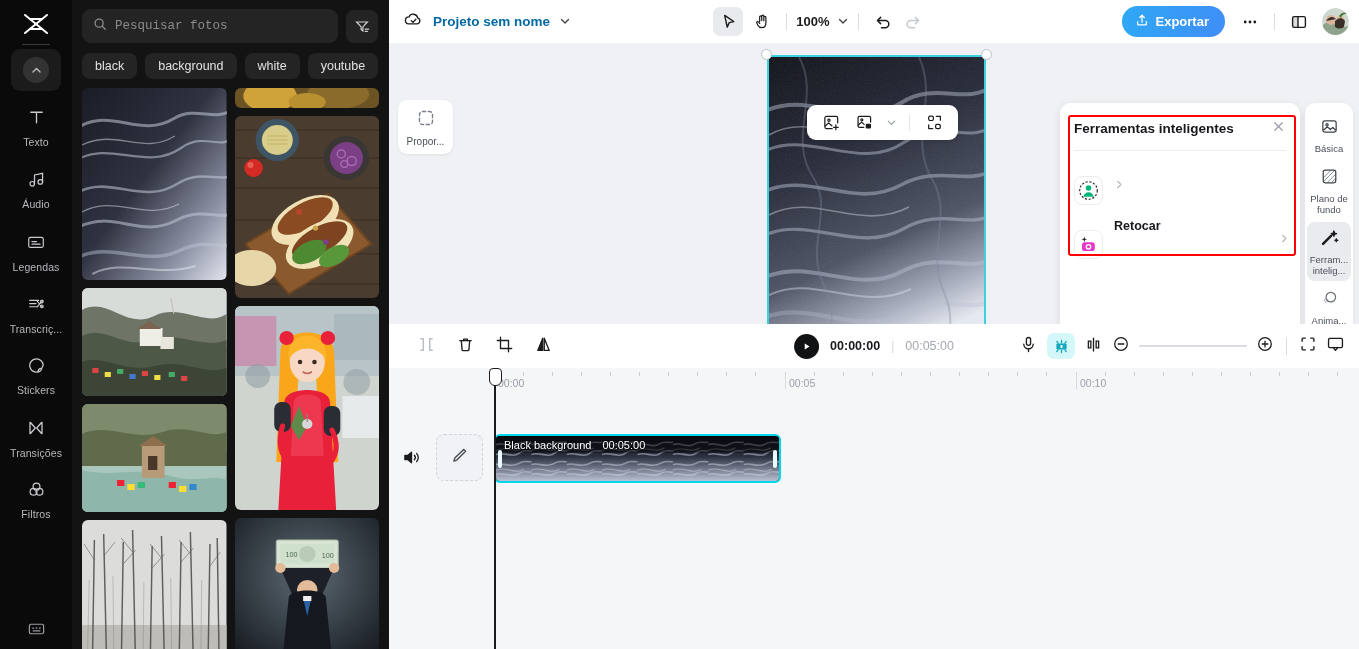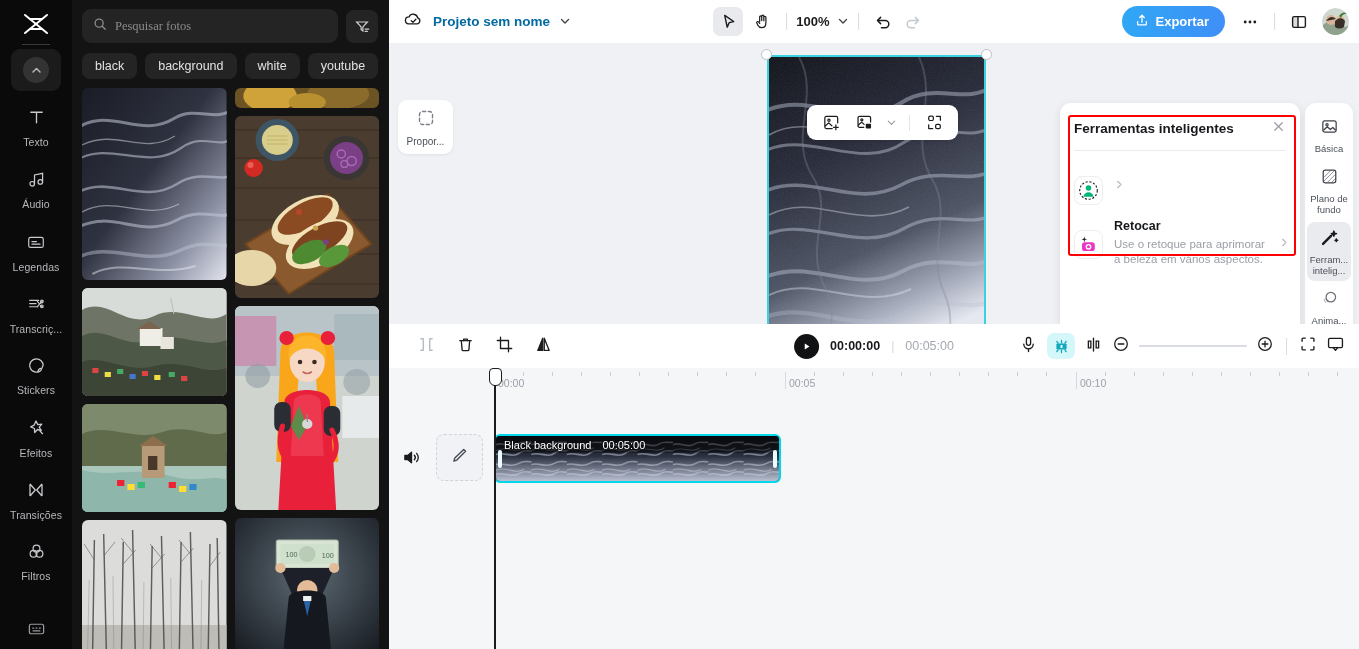--- a/index.html
+++ b/index.html
@@ -39,21 +39,21 @@
     width: 317px; flex: 0 0 317px; height: 649px; background: #131313;
     position: relative; overflow: hidden;
   }
   .media-search { display: flex; gap: 8px; padding: 9px 11px 0 10px; align-items: center;}
   .search-box {
     flex: 1; height: 34px; background: #242424; border-radius: 9px;
     display: flex; align-items: center; gap: 8px; padding: 0 11px;
   }
   .search-box input {
     background: transparent; border: none; outline: none; flex: 1;
-    color: #d6d6d6; font-size: 12.5px; font-family: Liberation Serif, serif;
+    color: #d6d6d6; font-size: 12.5px; font-family: Liberation Mono, monospace;
   }
   .search-box input::placeholder { color: #8b8b8b; }
   .filter-btn {
     width: 32px; height: 33px; background: #242424; border-radius: 8px;
     display: flex; align-items: center; justify-content: center; cursor: pointer;
   }
   .chips { display: flex; gap: 8px; padding: 10px 0 9px 10px; overflow: hidden; }
   .chip {
     background: #242424; border-radius: 8px; height: 26px; padding: 0 13px;
     display: flex; align-items: center; color: #e2e2e2; font-size: 12.5px;
@@ -272,29 +272,20 @@
       <span class="lbl">Transcriç...</span>
     </div>
     <div class="rail-item">
       <span>
         <svg width="19" height="19" viewBox="0 0 20 20" fill="none" stroke="#c9c9ce" stroke-width="1.3" stroke-linejoin="round">
             <path d="M10 3a7 7 0 1 0 4.6 12.2L17 9.8A7 7 0 0 0 10 3z"></path>
             <path d="M11.4 16.9c.3-2.4 1.1-3.6 3.4-3.8"></path>
           </svg>
       </span>
       <span class="lbl">Stickers</span>
-    </div>
-    <div class="rail-item">
-      <span>
-        <svg width="20" height="20" viewBox="0 0 20 20" fill="none" stroke="#c9c9ce" stroke-width="1.3" stroke-linejoin="round">
-            <path d="M10 3l1.8 3.6 4-.5-2.6 3 2.1 3.4-3.9-1-2.7 3-.3-4-3.7-1.6 3.5-1.8z"></path>
-            <path d="M13.6 12.6 16.8 16"></path>
-          </svg>
-      </span>
-      <span class="lbl">Efeitos</span>
     </div>
     <div class="rail-item">
       <span>
         <svg width="20" height="20" viewBox="0 0 20 20" fill="none" stroke="#c9c9ce" stroke-width="1.3" stroke-linejoin="round">
             <path d="M4 4v12M16 4v12M4 4l5.3 6L4 16M16 4l-5.3 6 5.3 6"></path>
           </svg>
       </span>
       <span class="lbl">Transições</span>
     </div>
     <div class="rail-item">
@@ -765,21 +756,20 @@
           <div class="sp-ico">
             <svg width="21" height="21" viewBox="0 0 22 22">
               <path d="M7.2 8.6h7.4a3 3 0 0 1 3 3v3.3a3 3 0 0 1-3 3H7.2a3 3 0 0 1-3-3v-3.3a3 3 0 0 1 3-3z" fill="#e935c8"></path>
               <circle cx="11" cy="13.4" r="3" fill="#fff"></circle>
               <circle cx="11" cy="13.4" r="1.6" fill="#e935c8"></circle>
               <path d="M6.6 2.6 7.3 4.9 9.6 5.6 7.3 6.3 6.6 8.6 5.9 6.3 3.6 5.6 5.9 4.9z" fill="#1f1f23"></path>
             </svg>
           </div>
           <div class="sp-txt">
             <div class="sp-name">Retocar</div>
-            <div class="sp-desc">Use o retoque para aprimorar a beleza em vários aspectos.</div>
           </div>
           <span class="sp-chev">
             <svg width="11" height="11" viewBox="0 0 12 12">
                 <path d="M4 2.5 L7.6 6 L4 9.5" stroke="#b6bac1" stroke-width="1.3" fill="none" stroke-linecap="round" stroke-linejoin="round"></path>
               </svg>
           </span>
         </div>
 
         <div class="sp-redbox"></div>
       </div>

